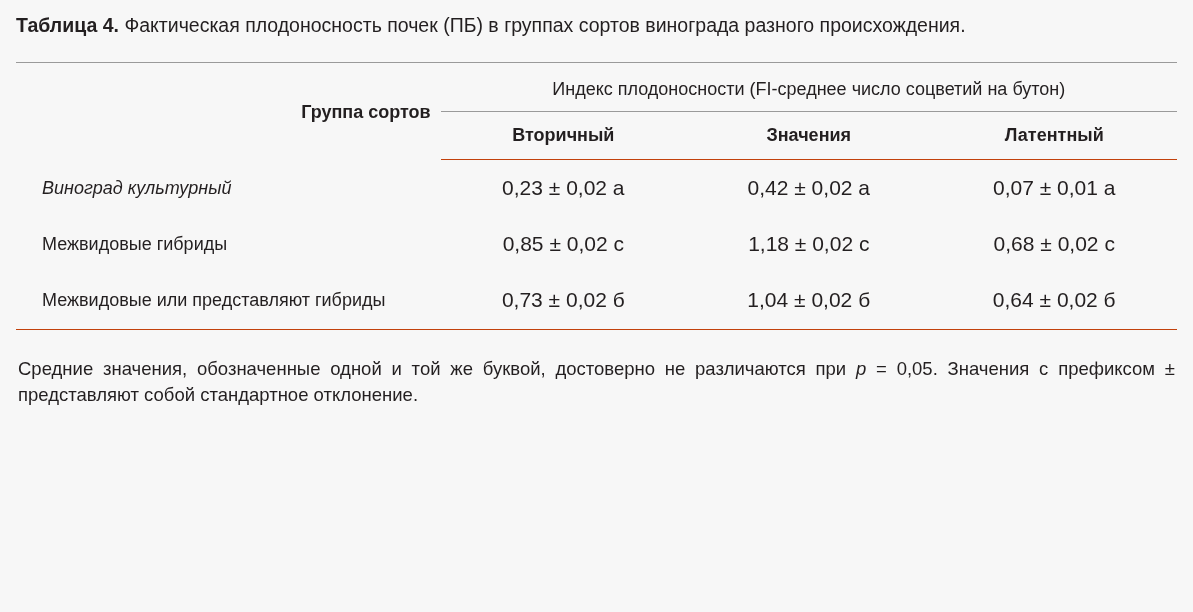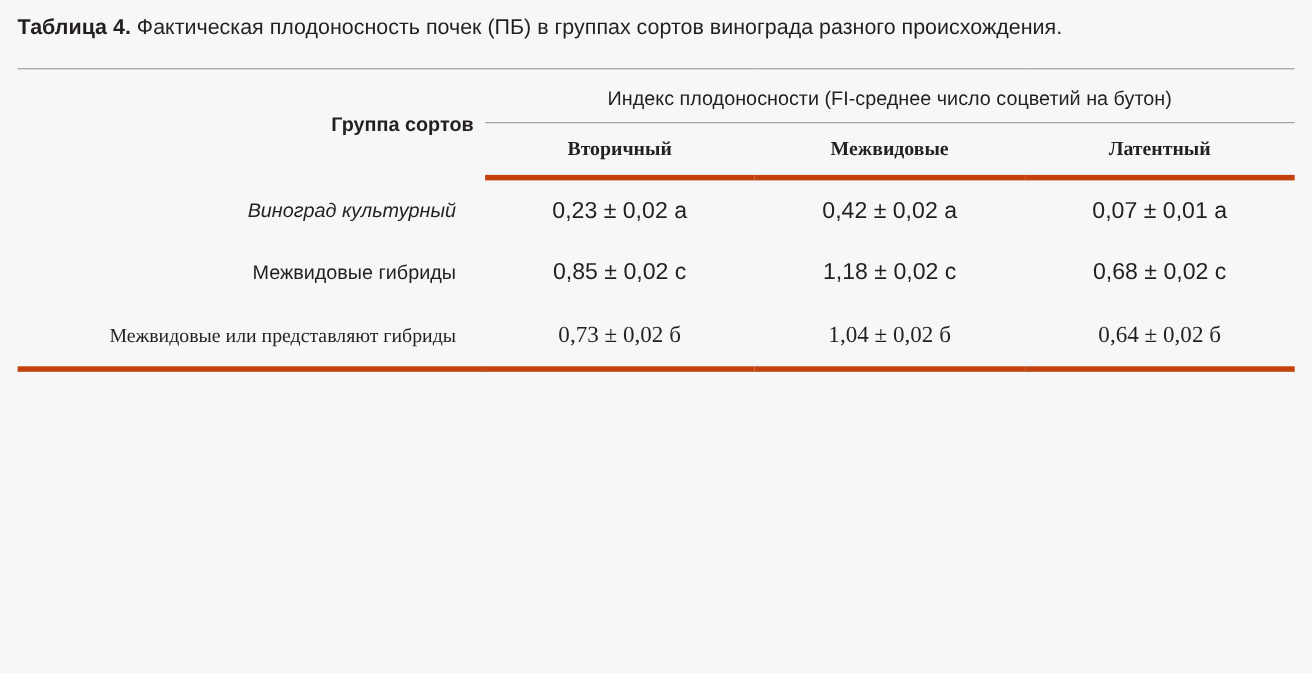--- a/index.html
+++ b/index.html
@@ -44,22 +44,21 @@
   }
   table.fi-table th,
   table.fi-table td {
     padding: 0;
     vertical-align: middle;
   }
   .rule-top td, .rule-top th {
     border-top: 1px solid #9a9a9a;
   }
   .rule-bottom td, .rule-bottom th {
-    border-bottom: 5px solid #c2410c;
-    font-family: Liberation Serif, serif;
+    border-bottom: 1px solid #c2410c;
   }
   .hdr-group {
     font-weight: bold;
     font-size: 18px;
     text-align: right;
     padding: 16px 10px 14px 10px !important;
     line-height: 1.35;
   }
   .hdr-span {
     font-weight: normal;
@@ -70,21 +69,21 @@
     border-bottom: 1px solid #9a9a9a;
   }
   .hdr-sub {
     font-weight: bold;
     font-size: 18px;
     text-align: center;
     padding: 13px 6px 13px 6px !important;
   }
   .row-label {
     font-size: 18px;
-    text-align: right;
+    text-align: left;
     padding: 16px 26px 16px 26px !important;
     line-height: 1.35;
   }
   .row-label.italic {
     font-style: italic;
   }
   .cell-val {
     font-size: 21px;
     text-align: center;
     padding: 16px 6px 16px 6px !important;
@@ -120,21 +119,21 @@
         <col class="col-val">
         <col class="col-val">
       </colgroup>
       <thead>
         <tr class="rule-top">
           <th class="hdr-group" rowspan="2">Группа сортов</th>
           <th class="hdr-span" colspan="3">Индекс плодоносности (FI-среднее число соцветий на бутон)</th>
         </tr>
         <tr class="rule-bottom">
           <th class="hdr-sub">Вторичный</th>
-          <th class="hdr-sub">Межвидовые</th>
+          <th class="hdr-sub">Значения</th>
           <th class="hdr-sub">Латентный</th>
         </tr>
       </thead>
       <tbody>
         <tr>
           <td class="row-label italic">Виноград культурный</td>
           <td class="cell-val">0,23 ± 0,02 a</td>
           <td class="cell-val">0,42 ± 0,02 a</td>
           <td class="cell-val">0,07 ± 0,01 a</td>
         </tr>
@@ -147,14 +146,17 @@
         <tr class="rule-bottom">
           <td class="row-label">Межвидовые или представляют гибриды</td>
           <td class="cell-val">0,73 ± 0,02 б</td>
           <td class="cell-val">1,04 ± 0,02 б</td>
           <td class="cell-val">0,64 ± 0,02 б</td>
         </tr>
       </tbody>
     </table>
   </div>
 
+  <div class="footnote">
+    <span>Средние значения, обозначенные одной и той же буквой, достоверно не различаются при </span><span class="ital">p</span><span> = 0,05. Значения с префиксом ± представляют собой стандартное отклонение.</span>
+  </div>
 
 </div>
 
 </body></html>

